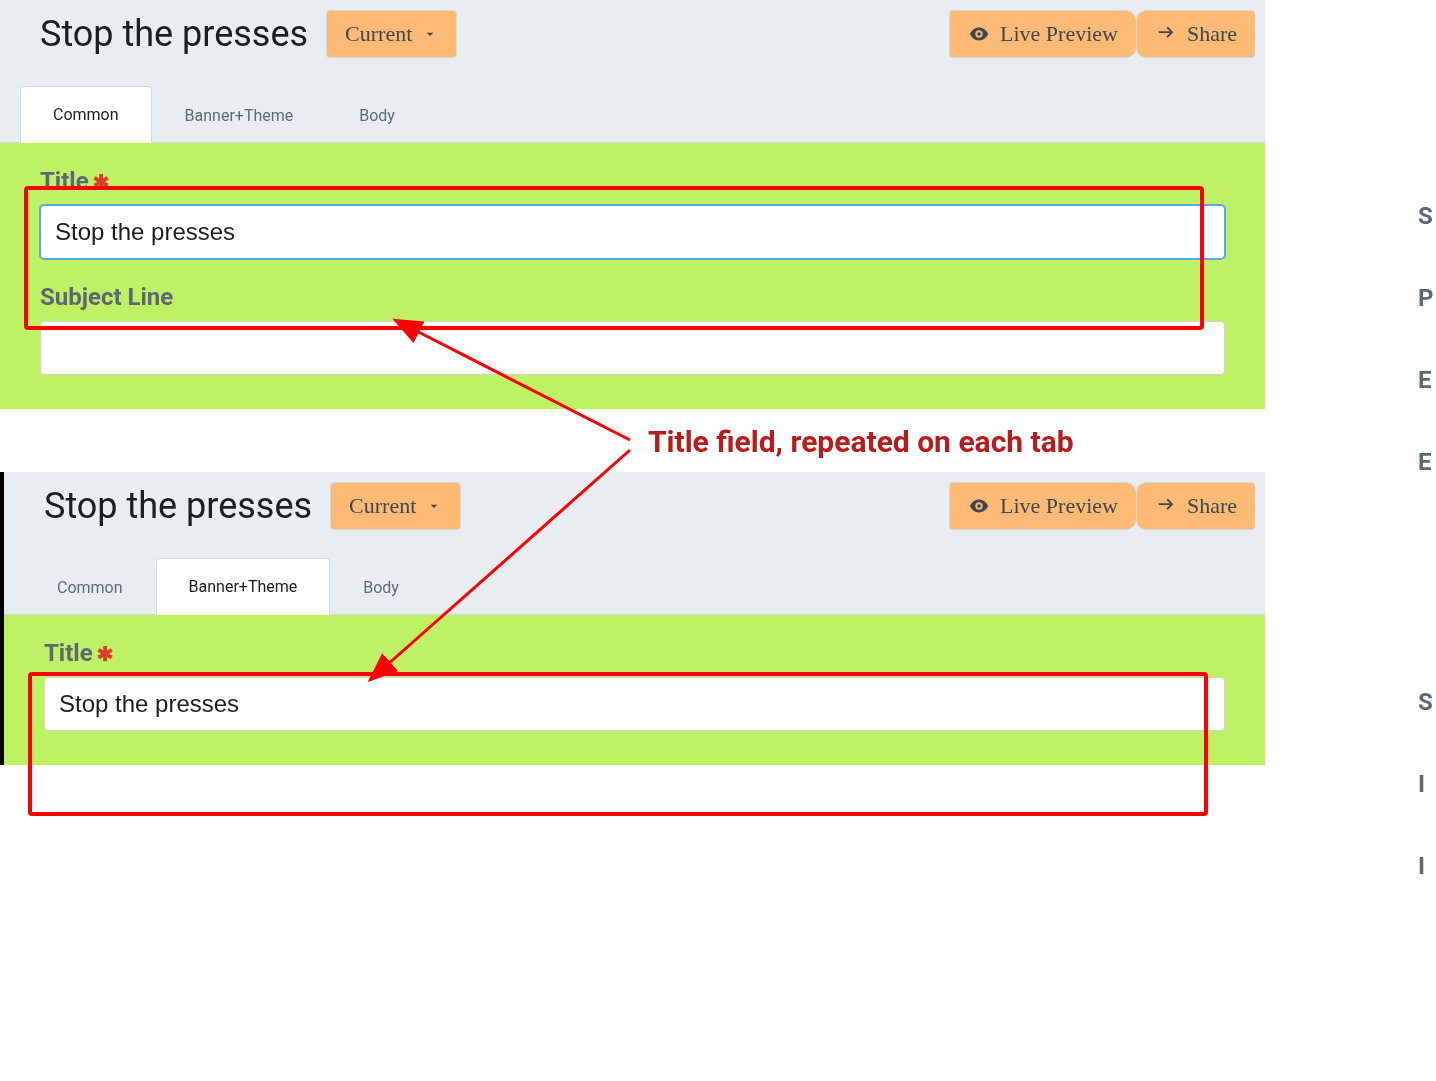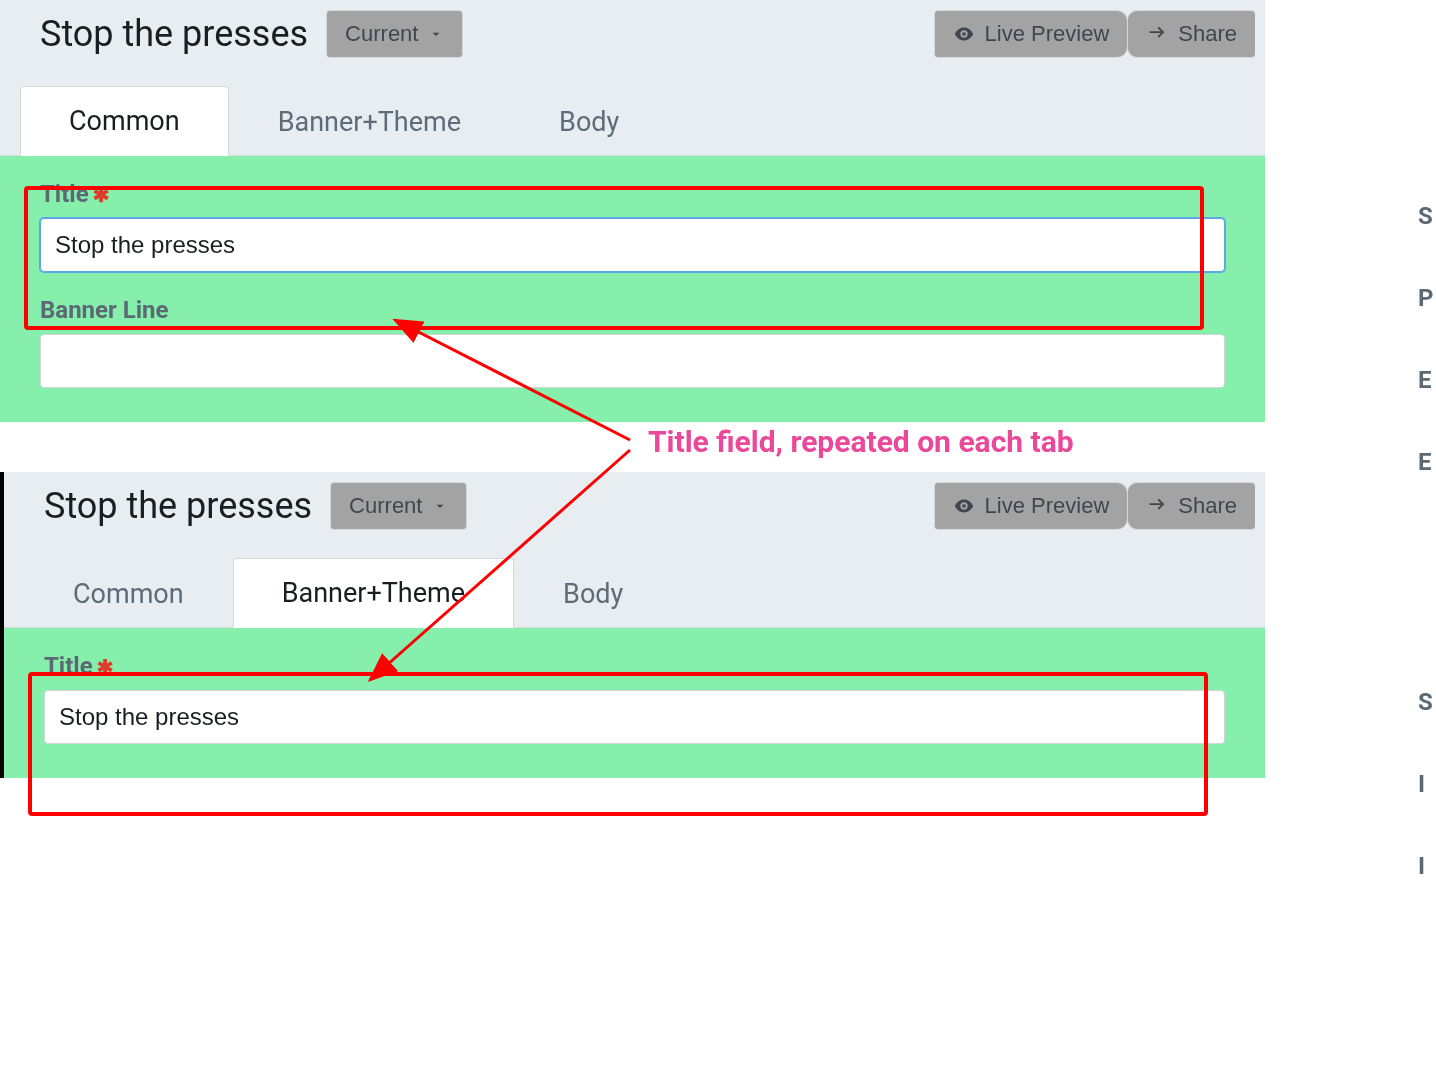--- a/index.html
+++ b/index.html
@@ -19,68 +19,69 @@
     align-items:center;
     padding:10px 10px 10px 40px;
     gap:18px;
   }
   .heading {
     font-size:36px;
     font-weight:400;
     color:#1a1d21;
   }
   .btn {
-    background:#a3a3a3;
+    background:#fdba74;
     border:1px solid #d4d9de;
     border-radius:4px;
     font-size:22px;
     color:#3e4750;
     padding:10px 18px;
     display:inline-flex;
     align-items:center;
     gap:10px;
     cursor:pointer;
     white-space:nowrap;
+    font-family:Liberation Serif, serif;
   }
   .actions-right {
     margin-left:auto;
     display:flex;
     gap:0;
   }
   .actions-right .btn { border-radius:10px; border-right:none; }
   .actions-right .btn:first-child { border-top-left-radius:4px; border-bottom-left-radius:4px;margin-left:42px; }
   .actions-right .btn:last-child { border-top-right-radius:4px; border-bottom-right-radius:4px; border-right:none;}
   .icon-svg { width:22px; height:22px; fill:#3e4750; }
   .chevron { width:16px; height:16px; }
   .tab-row {
     display:flex;
     align-items:flex-end;
     padding:0 0 0 20px;
     border-bottom:1px solid #d4d9de;
     background:#e8edf2;
   }
   .tab {
-    padding:18px 48px;
-    font-size:27px;
+    padding:18px 32px;
+    font-size:16px;
     color:#5e6b78;
     border:1px solid transparent;
     border-bottom:none;
     cursor:pointer;
     margin-bottom:-1px;
   }
   .tab.active {
     background:#fff;
     color:#1a1d21;
     border:1px solid #d4d9de;
     border-bottom:1px solid #fff;
     border-top-left-radius:4px;
     border-top-right-radius:4px;
   }
   .form-area {
-    background:#86efac;
+    background:#bef264;
     padding:24px 40px 10px 40px;
   }
   .field { margin-bottom:24px; }
   .field-label {
     font-size:24px;
     font-weight:700;
     color:#5b6975;
     margin-bottom:10px;
     display:block;
   }
@@ -100,21 +101,21 @@
     box-shadow:0 0 0 1px #5aa9e6;
   }
   .highlight-box {
     border:4px solid #ff0000;
     border-radius:4px;
     position:absolute;
     pointer-events:none;
   }
   .annotation-callout {
     position:absolute;
-    color:#ec4899;
+    color:#b91c1c;
     font-size:30px;
     font-weight:700;
     white-space:nowrap;
   }
   .sidebar-hint {
     position:absolute;
     right:0;
     width:18px;
     color:#5b6975;
     font-size:24px;
@@ -180,21 +181,21 @@
     </div>
   </div>
   <div class="form-area">
     <div class="field">
       <label class="field-label">
         <span>Title</span><span class="req">✱</span>
       </label>
       <input type="text" class="text-input focused" value="Stop the presses" style="">
     </div>
     <div class="field">
-      <label class="field-label">Banner Line</label>
+      <label class="field-label">Subject Line</label>
       <input type="text" class="text-input" value="" style="">
     </div>
   </div>
 </div>
 
 <div class="sidebar-hint" style="top:196px;">
   <span>S</span>
   <span>P</span>
   <span>E</span>
   <span>E</span>

